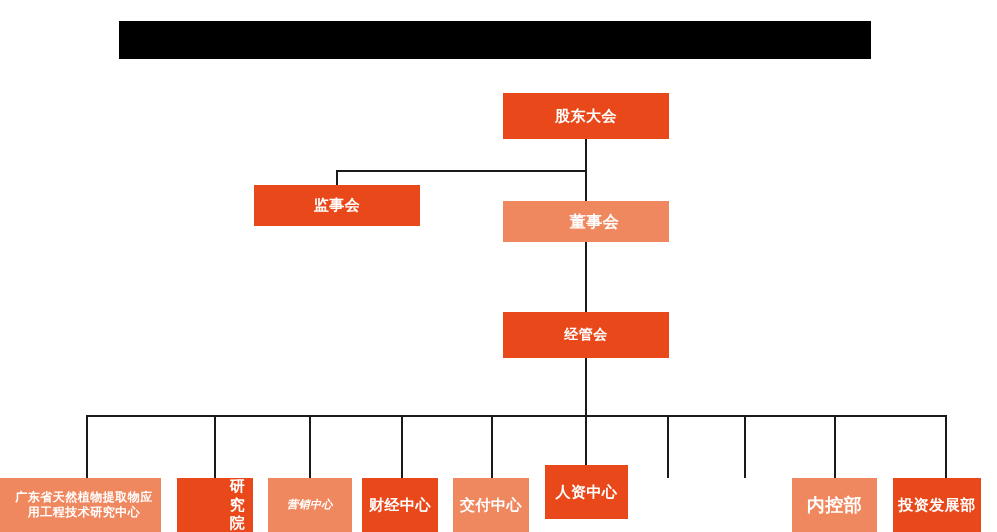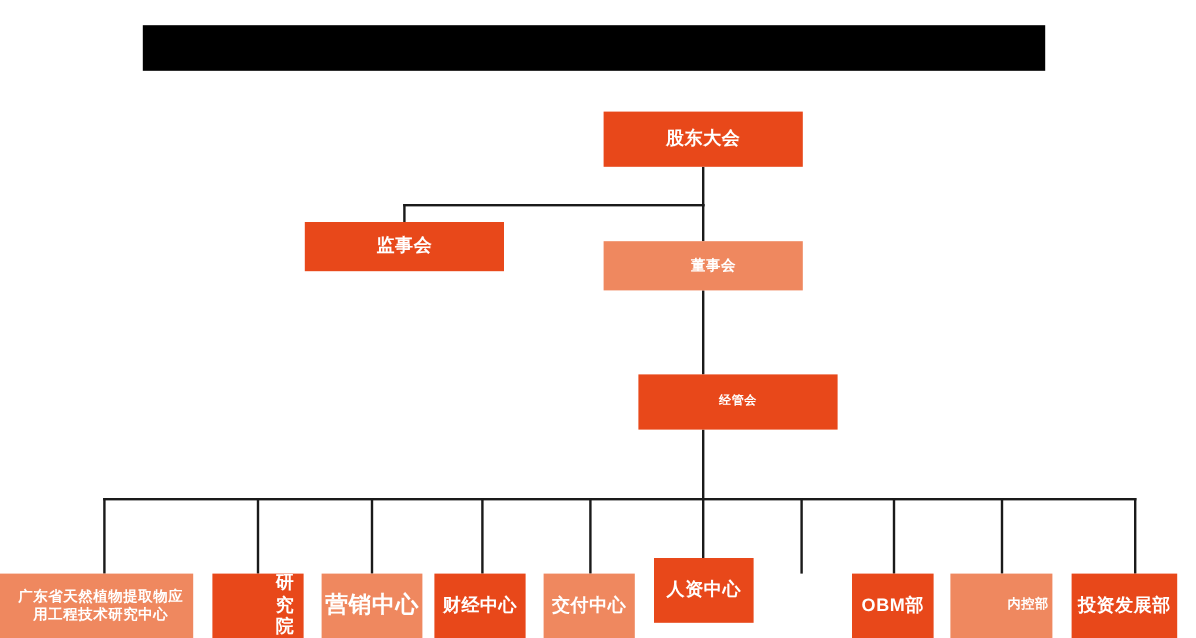--- a/index.html
+++ b/index.html
@@ -89,61 +89,58 @@
   <div class="line vline" style="left:834px; top:415px; height:63px;"></div>
   <div class="line vline" style="left:945px; top:415px; height:63px;"></div>
 
   <div class="node dark" style="left:503px; top:93px; width:166px; height:46px; font-size:15px;">
     <span class="label">股东大会</span>
   </div>
 
   <div class="node dark" style="left:254px; top:185px; width:166px; height:41px; font-size:15px;">
     <span class="label">监事会</span>
   </div>
-  <div class="node light" style="left:503px; top:201px; width:166px; height:41px; font-size:12px;padding-left:20px;">
+  <div class="node light" style="left:503px; top:201px; width:166px; height:41px; font-size:16px;padding-left:20px;">
     <span class="label">董事会</span>
   </div>
 
-  <div class="node dark" style="left:532px; top:312px; width:166px; height:46px; font-size:10px;">
+  <div class="node dark" style="left:503px; top:312px; width:166px; height:46px; font-size:14px;">
     <span class="label">经管会</span>
   </div>
 
   <div class="node light" style="left:0px; top:478px; width:161px; height:54px; font-size:12px;padding-left:10px;">
     <span style="display:block;">
       <span class="label">广东省天然植物提取物应</span>
       <span class="label">用工程技术研究中心</span>
     </span>
   </div>
 
   <div class="node dark" style="left:177px; top:478px; width:76px; height:54px; font-size:15px;padding-left:48px;">
     <span class="label">研究院</span>
   </div>
 
-  <div class="node light" style="left:268px; top:478px; width:84px; height:54px; font-size:19px;">
+  <div class="node light" style="left:268px; top:478px; width:84px; height:54px; font-size:11px;font-style:italic;">
     <span class="label">营销中心</span>
   </div>
 
   <div class="node dark" style="left:362px; top:478px; width:76px; height:54px; font-size:15px;">
     <span class="label">财经中心</span>
   </div>
 
   <div class="node light" style="left:453px; top:478px; width:76px; height:54px; font-size:15px;">
     <span class="label">交付中心</span>
   </div>
 
   <div class="node dark" style="left:545px; top:465px; width:83px; height:54px; font-size:15px;">
     <span class="label">人资中心</span>
   </div>
 
 
-  <div class="node dark" style="left:710px; top:478px; width:68px; height:54px; font-size:15px;">
-    <span class="label">OBM部</span>
-  </div>
 
-  <div class="node light" style="left:792px; top:478px; width:85px; height:54px; font-size:11px;justify-content:flex-end;">
+  <div class="node light" style="left:792px; top:478px; width:85px; height:54px; font-size:18px;">
     <span class="label">内控部</span>
   </div>
 
   <div class="node dark" style="left:893px; top:478px; width:88px; height:54px; font-size:15px;">
     <span class="label">投资发展部</span>
   </div>
 
 </div>
 
 </body></html>

